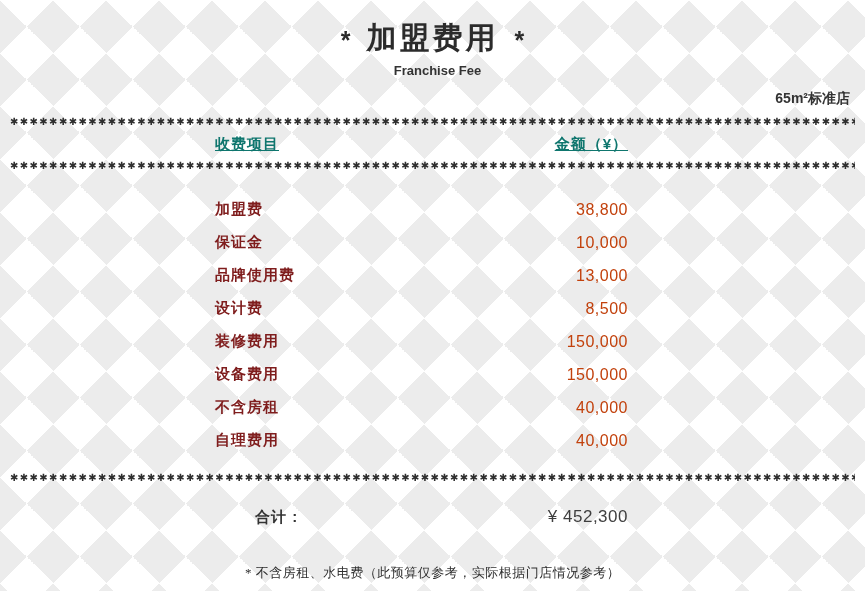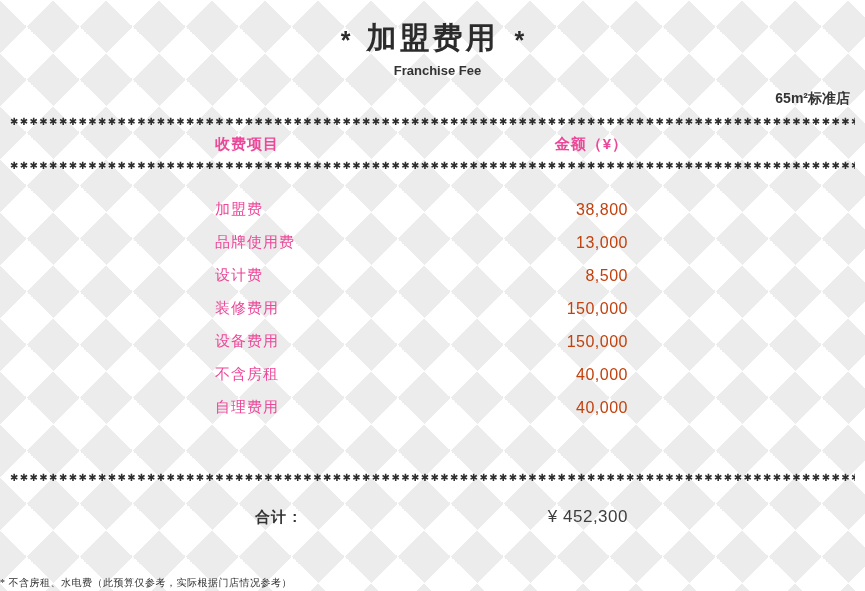--- a/index.html
+++ b/index.html
@@ -37,36 +37,36 @@
     overflow: hidden; white-space: nowrap;
     font-size: 10px; line-height: 11px; letter-spacing: 1.4px;
     font-weight: bold; color: #2e2e2e;
   }
   .sep1 { top: 116px; }
   .sep2 { top: 160px; }
   .sep3 { top: 472px; }
 
   .cols { position: absolute; left: 215px; right: 237px; display: flex; justify-content: space-between; align-items: center; }
   .header-row { top: 134px; height: 20px; }
-  .header-cell { font-size: 15px; font-weight: bold; color: #ec4899; letter-spacing: 1px; }
+  .header-cell { font-size: 15px; font-weight: bold; color: #0f766e; letter-spacing: 1px; text-decoration: underline; }
 
   .rows { position: absolute; top: 193px; left: 215px; right: 237px; }
   .row { height: 33px; display: flex; justify-content: space-between; align-items: center; }
-  .row .item { font-size: 15px; font-weight: normal; color: #ec4899; letter-spacing: 1px; }
+  .row .item { font-size: 15px; font-weight: bold; color: #7f1d1d; letter-spacing: 1px; }
   .row .amount { font-size: 16px; color: #c2410c; letter-spacing: 0.5px; }
 
   .total-row { top: 506px; height: 22px; margin-left: 40px; }
   .total-label { font-size: 15px; font-weight: bold; color: #333333; letter-spacing: 1px; }
   .total-amount { font-size: 17px; color: #3f3f3f; letter-spacing: 0.5px; }
 
   .footnote {
-    position: absolute; top: 576px; left: 0; right: 0;
-    text-align: left;
+    position: absolute; top: 564px; left: 0; right: 0;
+    text-align: center;
     font-family: "Liberation Serif", "DejaVu Serif", serif;
-    font-size: 10px; color: #2f2f2f; letter-spacing: 0.5px;
+    font-size: 13px; color: #2f2f2f; letter-spacing: 0.5px;
   }
 </style>
 </head>
 <body>
 
 <div class="page">
 
   <div class="title-row">
     <span class="title-star">*</span>
     <span class="title-text">加盟费用</span>
@@ -83,20 +83,24 @@
     <span class="header-cell">收费项目</span>
     <span class="header-cell">金额（¥）</span>
   </div>
 
   <div class="sep sep2">✱✱✱✱✱✱✱✱✱✱✱✱✱✱✱✱✱✱✱✱✱✱✱✱✱✱✱✱✱✱✱✱✱✱✱✱✱✱✱✱✱✱✱✱✱✱✱✱✱✱✱✱✱✱✱✱✱✱✱✱✱✱✱✱✱✱✱✱✱✱✱✱✱✱✱✱✱✱✱✱✱✱✱✱✱✱✱✱✱✱✱✱✱✱✱✱✱✱✱✱✱✱✱✱✱✱✱✱✱✱✱✱✱✱✱✱✱✱✱✱✱✱✱✱✱✱✱✱✱✱✱✱✱✱✱✱✱✱✱✱✱✱✱✱✱✱✱✱✱✱✱✱✱✱✱✱✱✱✱✱✱✱✱✱✱✱✱✱✱✱✱✱✱✱✱✱✱✱✱✱✱✱✱✱✱✱✱✱✱✱✱✱✱✱✱✱✱✱✱✱✱✱✱✱✱✱✱✱✱✱✱✱✱✱✱✱✱✱✱✱</div>
 
   <div class="rows">
     <div class="row">
       <span class="item">加盟费</span>
       <span class="amount">38,800</span>
+    </div>
+    <div class="row">
+      <span class="item">保证金</span>
+      <span class="amount">10,000</span>
     </div>
     <div class="row">
       <span class="item">品牌使用费</span>
       <span class="amount">13,000</span>
     </div>
     <div class="row">
       <span class="item">设计费</span>
       <span class="amount">8,500</span>
     </div>
     <div class="row">

